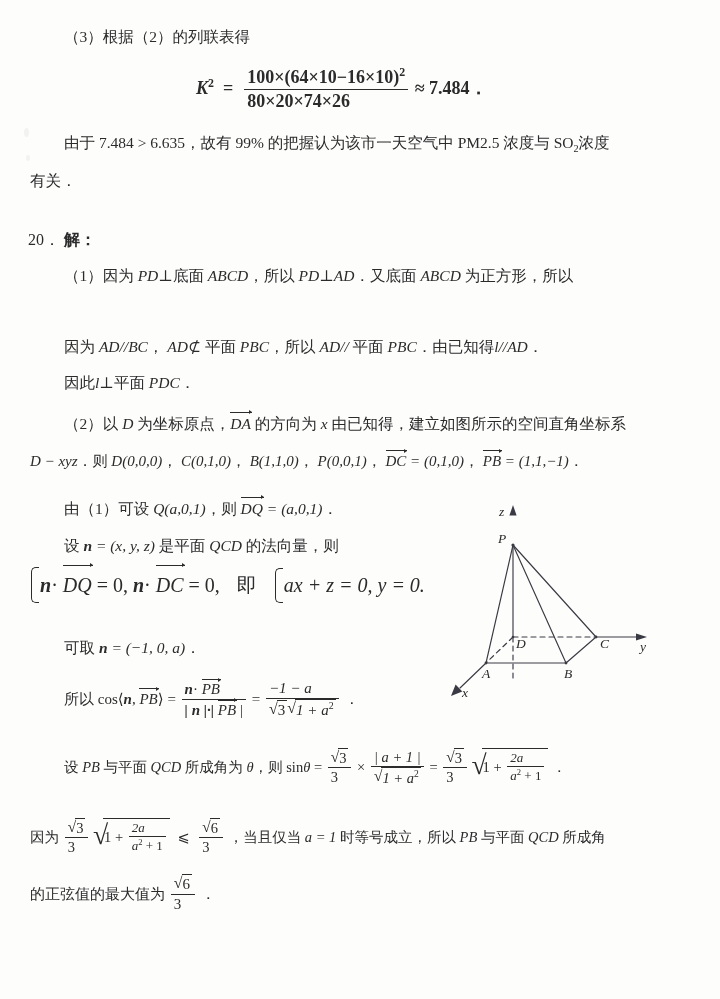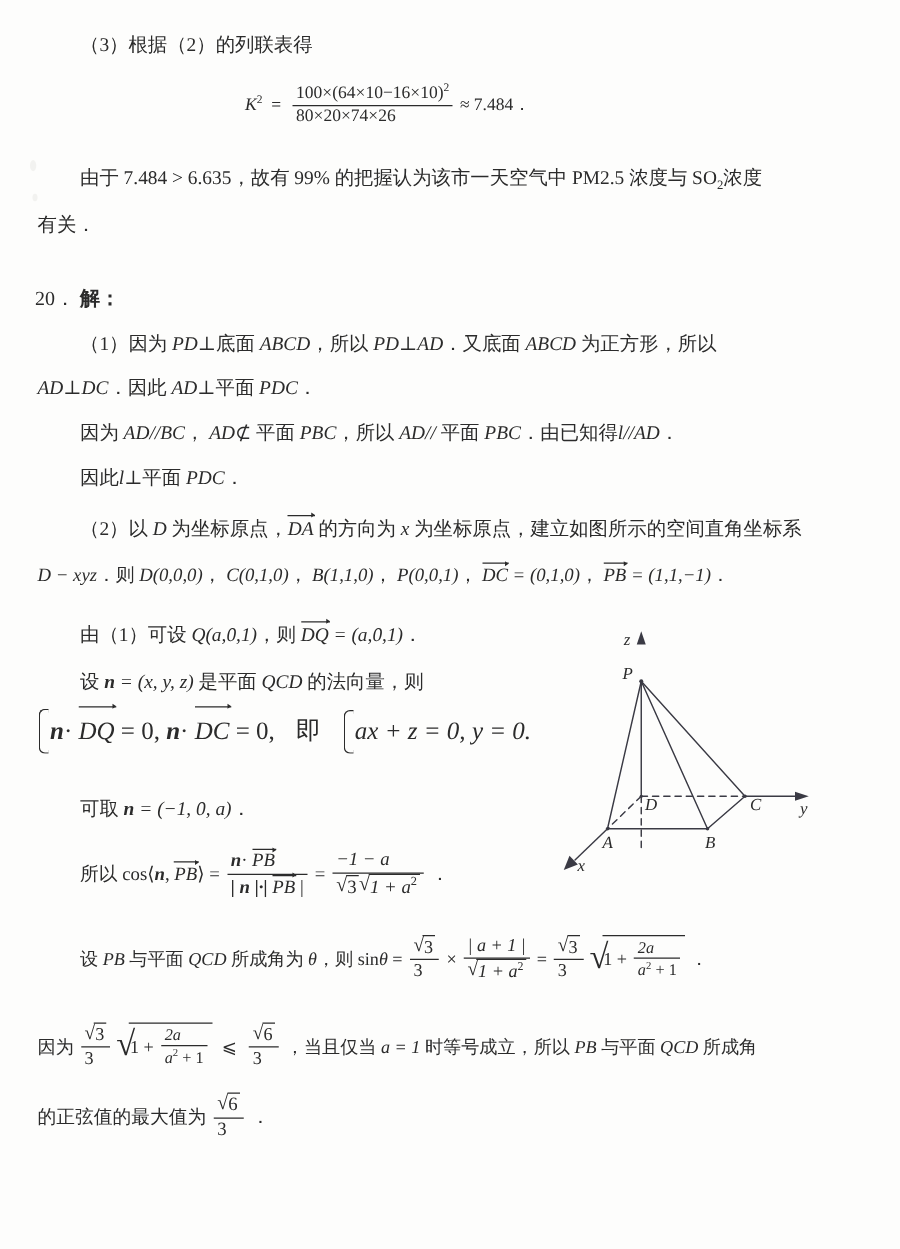--- a/index.html
+++ b/index.html
@@ -78,21 +78,21 @@
 
 <div class="page">
 
   <div class="smudge" style="left:24px;top:128px;width:5px;height:9px;"></div>
   <div class="smudge" style="left:26px;top:155px;width:4px;height:6px;"></div>
 
   <div class="line cn" style="left:64px; top:26px;">
     <span>（3）根据（2）的列联表得</span>
   </div>
 
-  <div class="line" style="left:196px; top:66px; font-size:14px;">
+  <div class="line" style="left:196px; top:66px; font-size:18px;font-weight:bold;">
     <span class="mi">K</span><span class="sup">2</span>
     <span>&nbsp;=&nbsp;</span>
     <span class="frac">
       <span class="num"><span>100×(64×10−16×10)</span><span class="sup">2</span></span>
       <span class="den">80×20×74×26</span>
     </span>
     <span>≈</span>
     <span>7.484</span><span>．</span>
   </div>
 
@@ -104,34 +104,31 @@
   </div>
 
   <div class="line cn" style="left:28px; top:228px; font-size:16px;">
     <span>20．</span>&nbsp;<b>解：</b>
   </div>
 
   <div class="line cn" style="left:64px; top:265px;">
     <span>（1）因为 </span><span class="mi">PD</span><span>⊥</span><span>底面 </span><span class="mi">ABCD</span><span>，所以 </span><span class="mi">PD</span><span>⊥</span><span class="mi">AD</span><span>．又底面 </span><span class="mi">ABCD</span><span> 为正方形，所以</span>
   </div>
 
-  <div class="line cn" style="left:30px; top:300px;">
-    <span class="mi">AD</span><span>⊥</span><span class="mi">DC</span><span>．因此 </span><span class="mi">AD</span><span>⊥</span><span>平面 </span><span class="mi">PDC</span><span>．</span>
-  </div>
 
   <div class="line cn" style="left:64px; top:336px;">
     <span>因为 </span><span class="mi">AD//BC</span><span>，  </span><span class="mi">AD</span><span>⊄</span><span> 平面 </span><span class="mi">PBC</span><span>，所以 </span><span class="mi">AD//</span><span> 平面 </span><span class="mi">PBC</span><span>．由已知得</span><span class="mi">l//AD</span><span>．</span>
   </div>
 
   <div class="line cn" style="left:64px; top:372px;">
     <span>因此</span><span class="mi">l</span><span>⊥</span><span>平面 </span><span class="mi">PDC</span><span>．</span>
   </div>
 
   <div class="line cn" style="left:64px; top:412px;">
-    <span>（2）以 </span><span class="mi">D</span><span> 为坐标原点，</span><span class="vec mi">DA</span><span> 的方向为 </span><span class="mi">x</span><span> 为坐标原点，建立如图所示的空间直角坐标系</span>
+    <span>（2）以 </span><span class="mi">D</span><span> 为坐标原点，</span><span class="vec mi">DA</span><span> 的方向为 </span><span class="mi">x</span><span> 由已知得，建立如图所示的空间直角坐标系</span>
   </div>
 
   <div class="line cn" style="left:30px; top:450px; font-size:15px;">
     <span class="mi">D − xyz</span><span>．则 </span><span class="mi">D(0,0,0)</span><span>，  </span><span class="mi">C(0,1,0)</span><span>，  </span><span class="mi">B(1,1,0)</span><span>，  </span><span class="mi">P(0,0,1)</span><span>，  </span><span class="vec mi">DC</span><span class="mi"> = (0,1,0)</span><span>，  </span><span class="vec mi">PB</span><span class="mi"> = (1,1,−1)</span><span>．</span>
   </div>
 
   <div class="line cn" style="left:64px; top:497px;">
     <span>由（1）可设 </span><span class="mi">Q(a,0,1)</span><span>，则 </span><span class="vec mi">DQ</span><span class="mi"> = (a,0,1)</span><span>．</span>
   </div>
 

